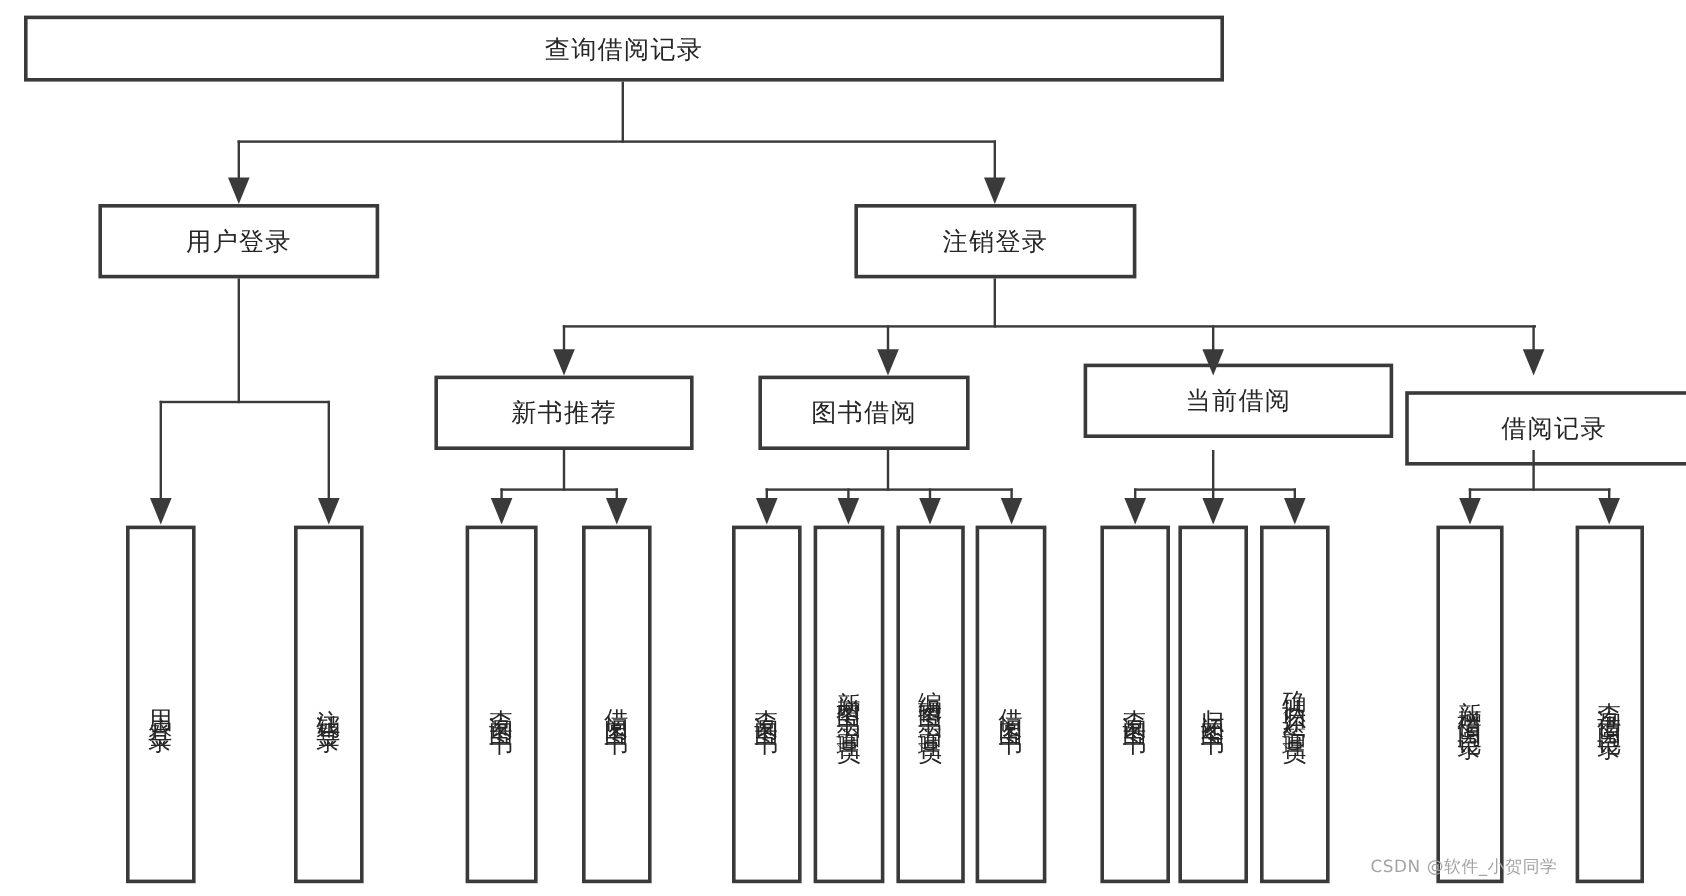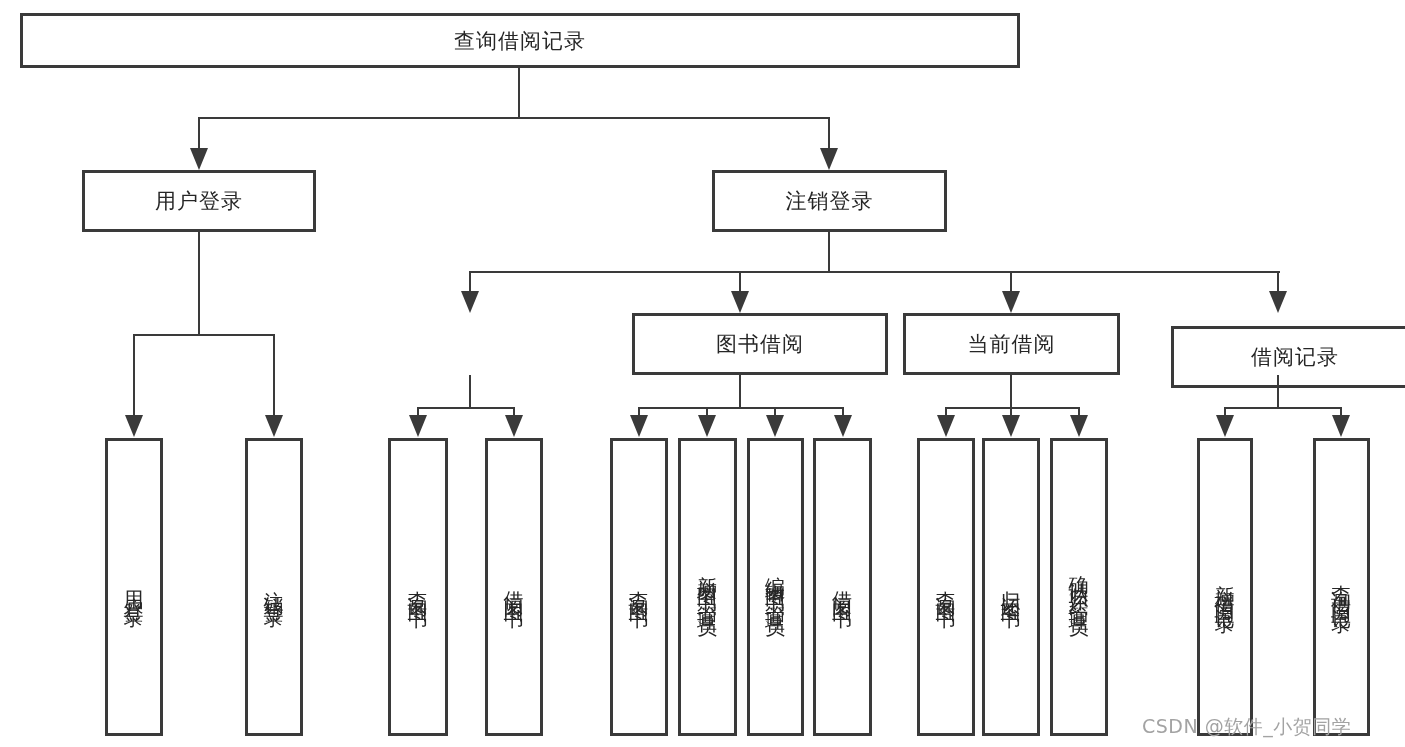--- a/index.html
+++ b/index.html
@@ -42,21 +42,21 @@
   .hline{height:2px;}
   .ah{
     position:absolute;width:0;height:0;
     border-left:9px solid transparent;
     border-right:9px solid transparent;
     border-top:22px solid var(--line);
   }
   .watermark{
     position:absolute;
     left:1142px;top:714px;
-    font-size:19px;
+    font-size:14px;
     color:var(--wm);
     white-space:nowrap;
     z-index:5;
     letter-spacing:0.5px;
   }
 </style>
 </head>
 <body>
 
 <div class="canvas">
@@ -65,24 +65,27 @@
     <span class="hlabel">查询借阅记录</span>
   </div>
 
   <div class="box" style="left:82px;top:170px;width:234px;height:62px">
     <span class="hlabel">用户登录</span>
   </div>
   <div class="box" style="left:712px;top:170px;width:235px;height:62px">
     <span class="hlabel">注销登录</span>
   </div>
 
-  <div class="box" style="left:632px;top:313px;width:256px;height:62px">
+  <div class="box" style="left:362px;top:313px;width:216px;height:62px">
+    <span class="hlabel">新书推荐</span>
+  </div>
+  <div class="box" style="left:632px;top:313px;width:176px;height:62px">
     <span class="hlabel">图书借阅</span>
   </div>
-  <div class="box" style="left:903px;top:313px;width:217px;height:62px">
+  <div class="box" style="left:903px;top:303px;width:258px;height:62px">
     <span class="hlabel">当前借阅</span>
   </div>
   <div class="box" style="left:1171px;top:326px;width:248px;height:62px">
     <span class="hlabel">借阅记录</span>
   </div>
 
   <div class="box vbox" style="left:105px;top:438px;width:58px;height:298px">
     <span class="vlabel">用户登录</span>
   </div>
   <div class="box vbox" style="left:245px;top:438px;width:58px;height:298px">

